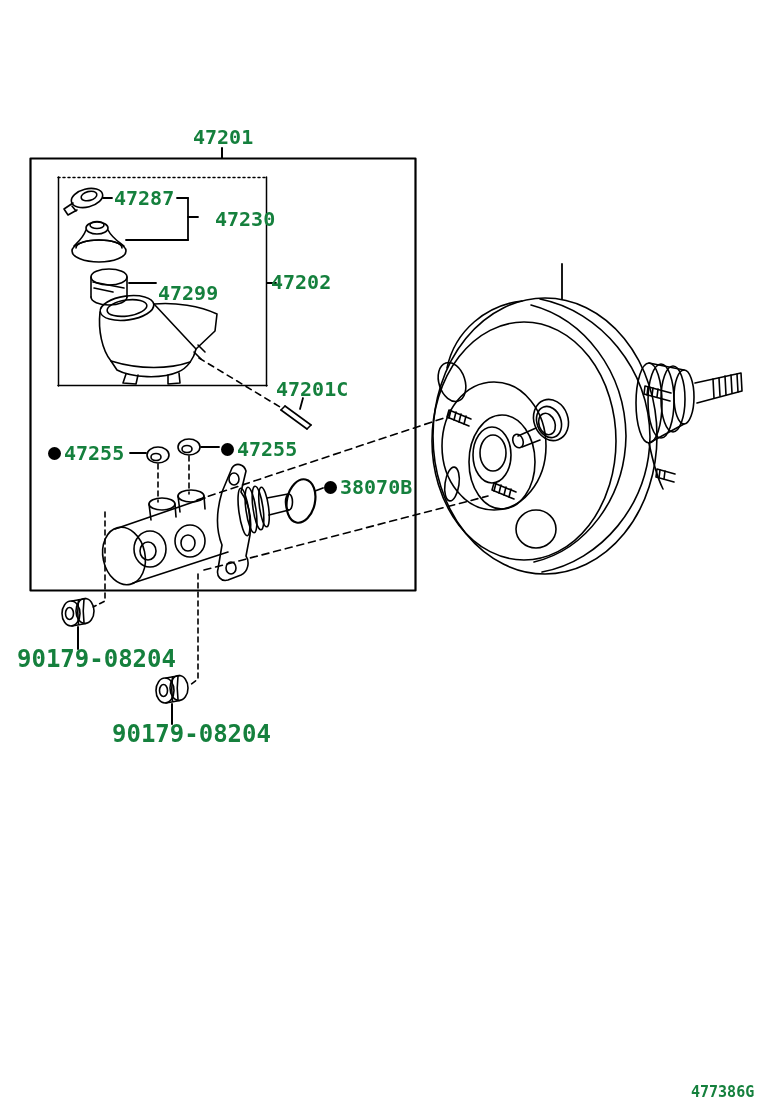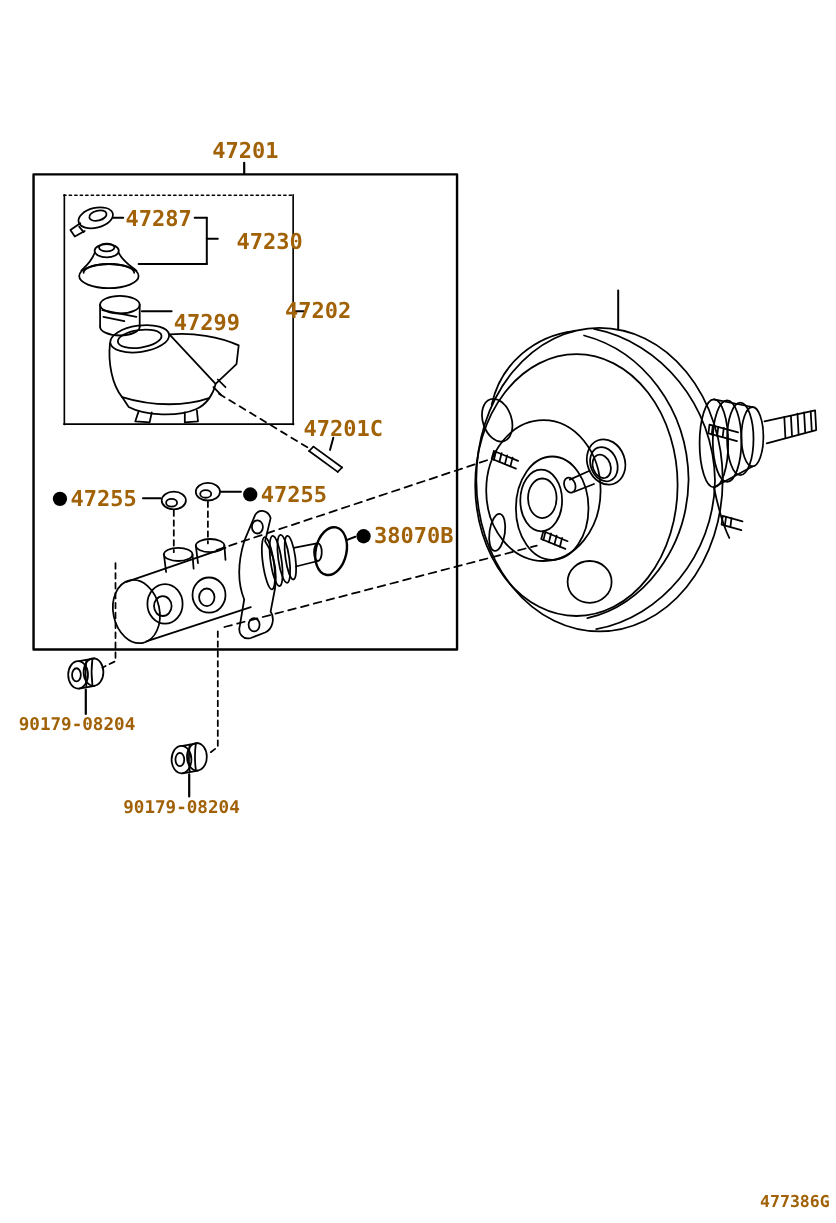--- a/index.html
+++ b/index.html
@@ -1,30 +1,30 @@
 <!DOCTYPE html>
 <html><head>
 <meta charset="utf-8">
 <style>
   html,body{margin:0;padding:0;background:#fff;}
   #stage{
     position:relative;width:760px;height:1105px;background:#fff;
     font-family:"DejaVu Sans Mono","Liberation Mono",monospace;
-    color:#a16207;overflow:hidden;
+    color:#15803d;overflow:hidden;
   }
   #art{position:absolute;left:0;top:0;}
   .lbl{
     position:absolute;font-weight:bold;font-size:20px;line-height:20px;
     white-space:nowrap;display:flex;align-items:center;letter-spacing:0px;
   }
   .lbl .marker{
     display:inline-block;width:13px;height:13px;border-radius:50%;
     background:#000;margin-right:3px;flex:0 0 auto;
   }
-  .lbl-small{font-size:16px;line-height:18px;}
+  .lbl-small{font-size:24px;line-height:18px;}
   .note{
     position:absolute;font-weight:bold;font-size:17px;line-height:19px;
     white-space:pre;letter-spacing:0px;
   }
   .legend{
     position:absolute;left:20px;top:1038px;display:flex;flex-direction:column;gap:4px;
   }
   .legend .row{display:flex;align-items:center;font-weight:bold;}
   .legend .dot{
     display:inline-block;width:10px;height:10px;border-radius:50%;
@@ -234,21 +234,21 @@
   </div>
 
   <div class="lbl" style="left:199px;top:209px;margin-left:16px;">
     <span>47230</span>
   </div>
 
   <div class="lbl" style="left:158px;top:283px;">
     <span>47299</span>
   </div>
 
-  <div class="lbl" style="left:259px;top:272px;text-align:right;">
+  <div class="lbl" style="left:271px;top:272px;text-align:right;">
     <span>47202</span>
   </div>
 
   <div class="lbl" style="left:276px;top:379px;">
     <span>47201C</span>
   </div>
 
   <div class="lbl" style="left:48px;top:443px;">
     <span class="marker"></span>
     <span>47255</span>

